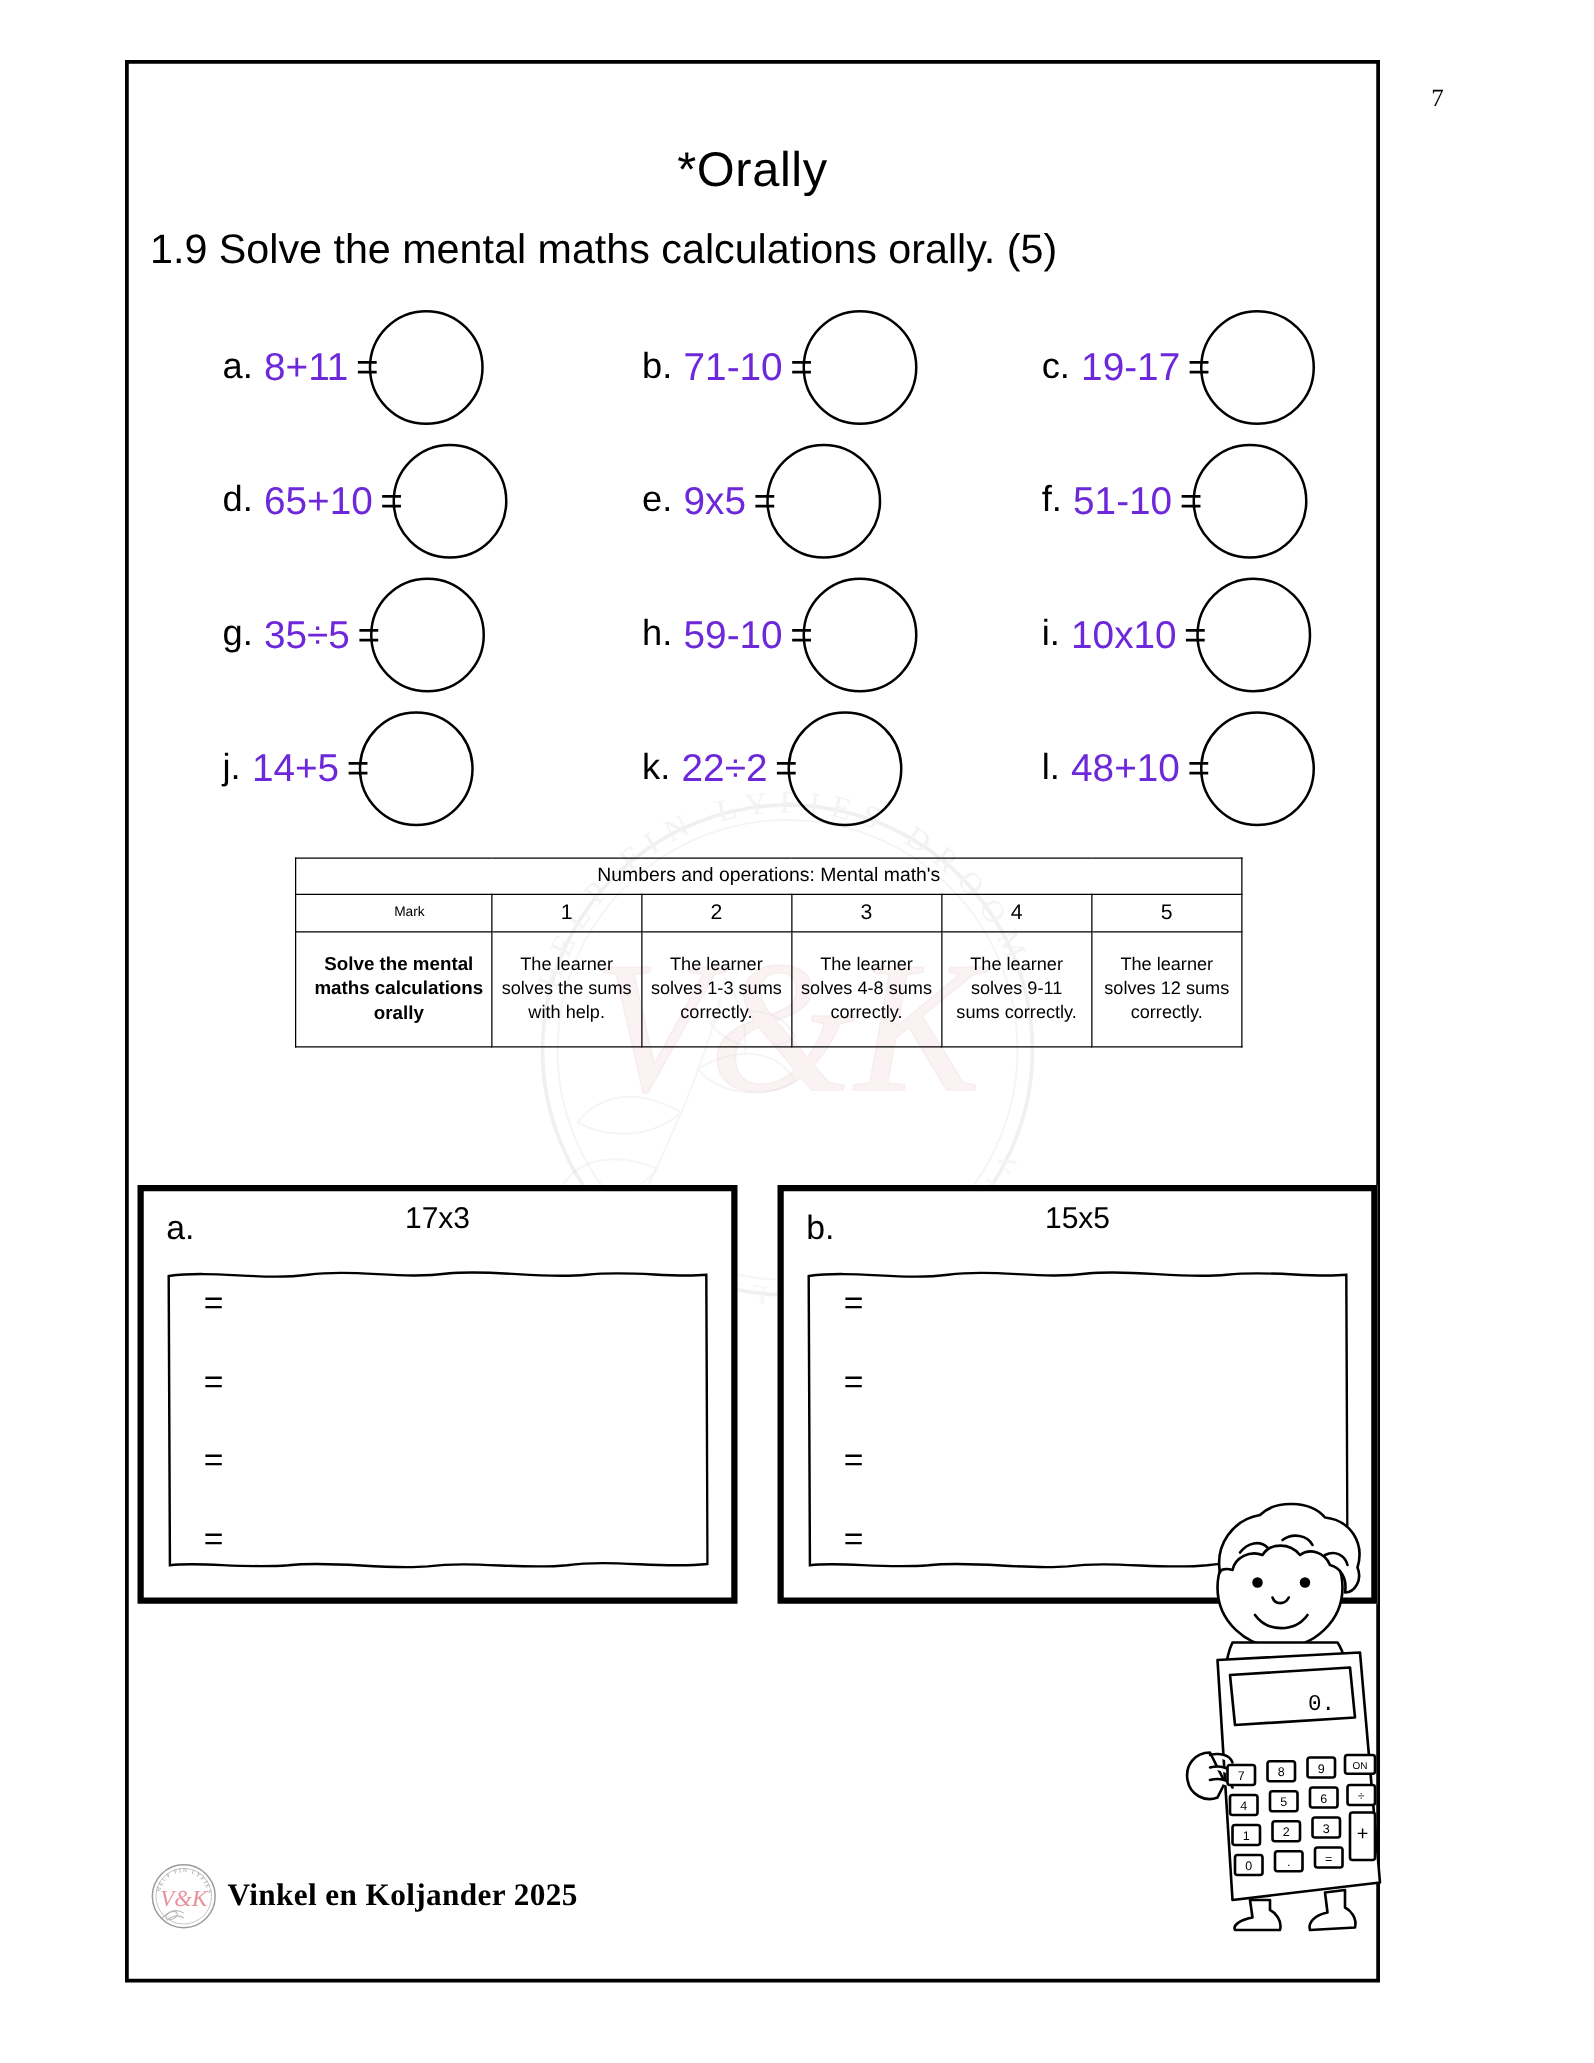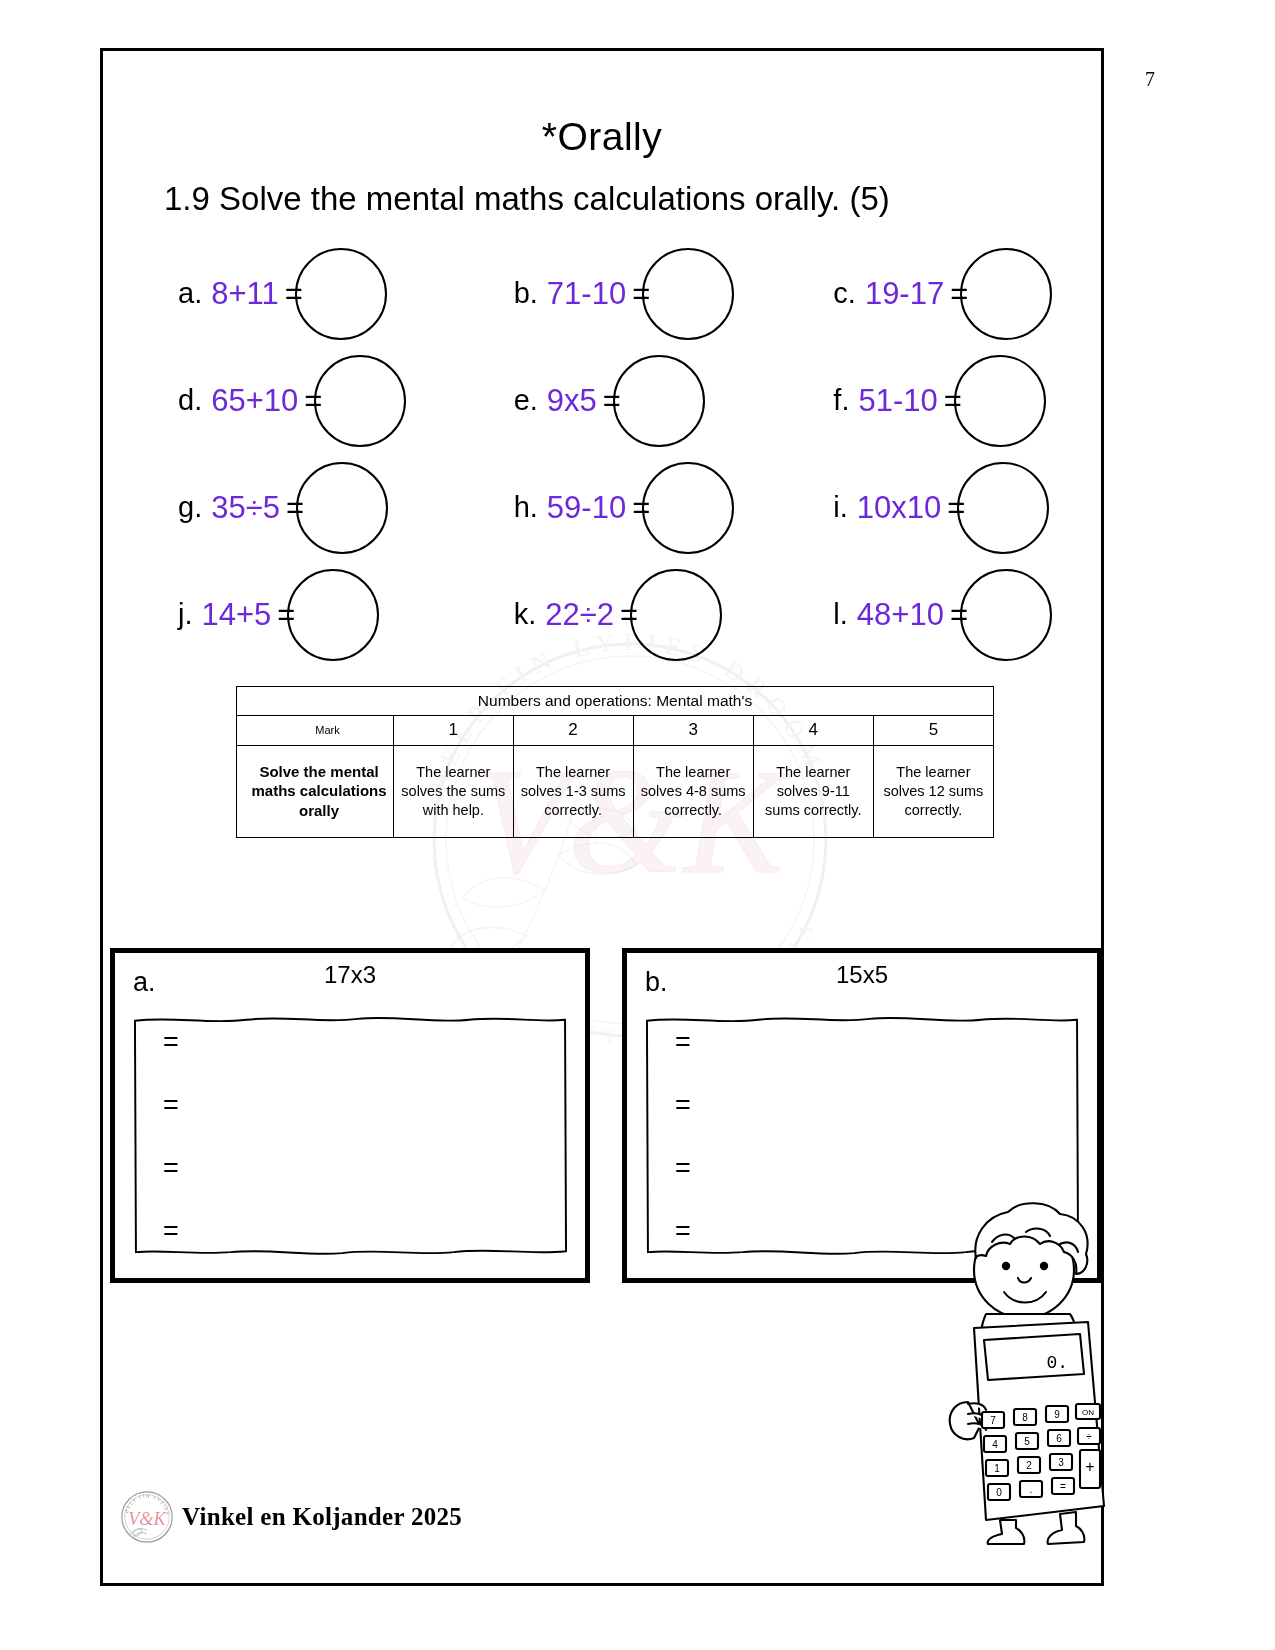--- a/index.html
+++ b/index.html
@@ -58,21 +58,20 @@
   }
   #heading-orally { top: 115px; }
   #heading-written { top: 832px; }
 
   .question-line {
     position: absolute;
     left: 120px;
     font-size: 33px;
     color: #000;
     white-space: nowrap;
-    margin-left: 44px;
   }
   #q19 { top: 180px; }
   #q110 { top: 895px; }
 
   
   #mental-grid {
     position: absolute;
     left: 120px; top: 240px;
     width: 965px;
     display: grid;

